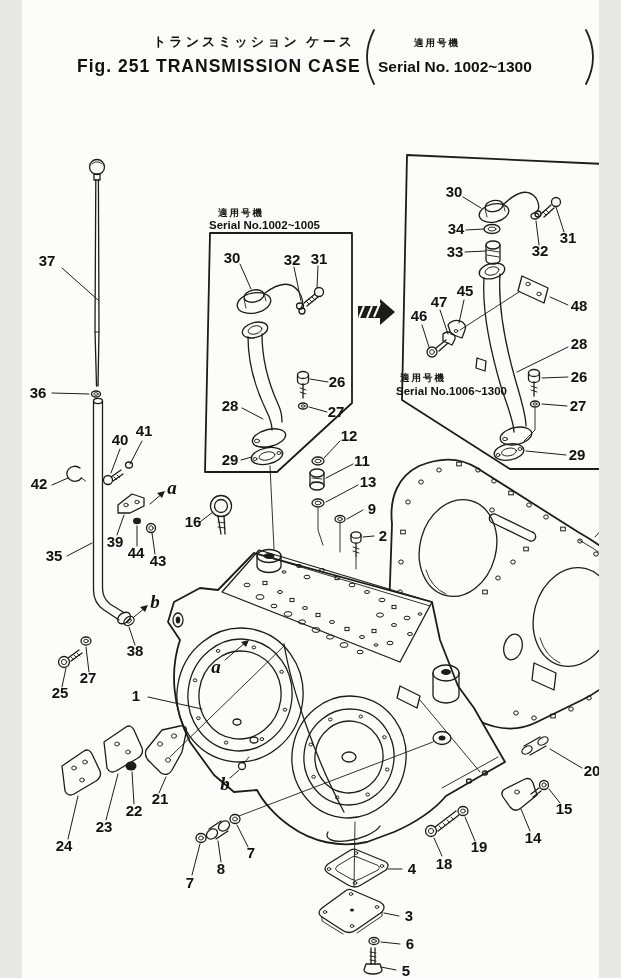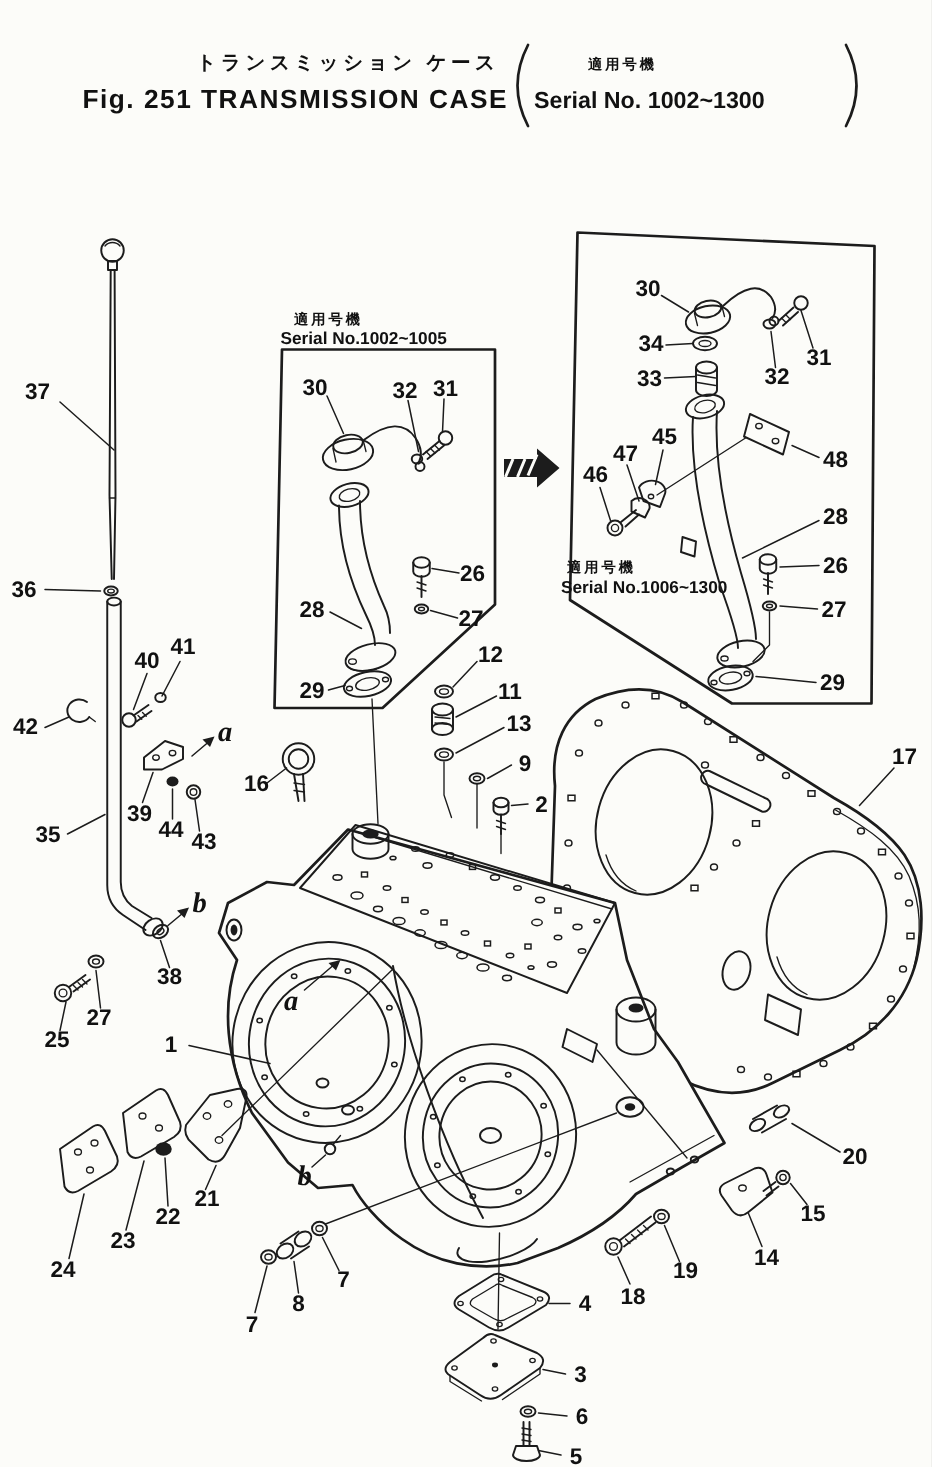--- a/index.html
+++ b/index.html
@@ -1,16 +1,16 @@
 <!DOCTYPE html>
 <html><head>
 <meta charset="utf-8">
 <style>
   html,body{margin:0;padding:0;background:#e8e8e4;}
-  #page{position:relative;width:621px;height:978px;background:#fcfcf9;margin:0 auto;
+  #page{position:relative;width:577px;height:978px;background:#fcfcf9;margin:0 auto;
         font-family:"Liberation Sans",sans-serif;overflow:hidden;}
   svg{display:block;}
   .ln{stroke:#1c1c1c;fill:none;stroke-width:1.3;stroke-linecap:round;stroke-linejoin:round;}
   .thk{stroke-width:1.8;}
   .thin{stroke-width:0.9;}
   .fw{fill:#fcfcf9;}
   .fb{fill:#1c1c1c;stroke:none;}
   .co{font:bold 15px "Liberation Sans",sans-serif;fill:#111;}
   .mk{font:bold italic 19px "Liberation Serif",serif;fill:#111;}
   .t-jp{font:bold 13px "Liberation Sans",sans-serif;fill:#111;letter-spacing:3px;}

